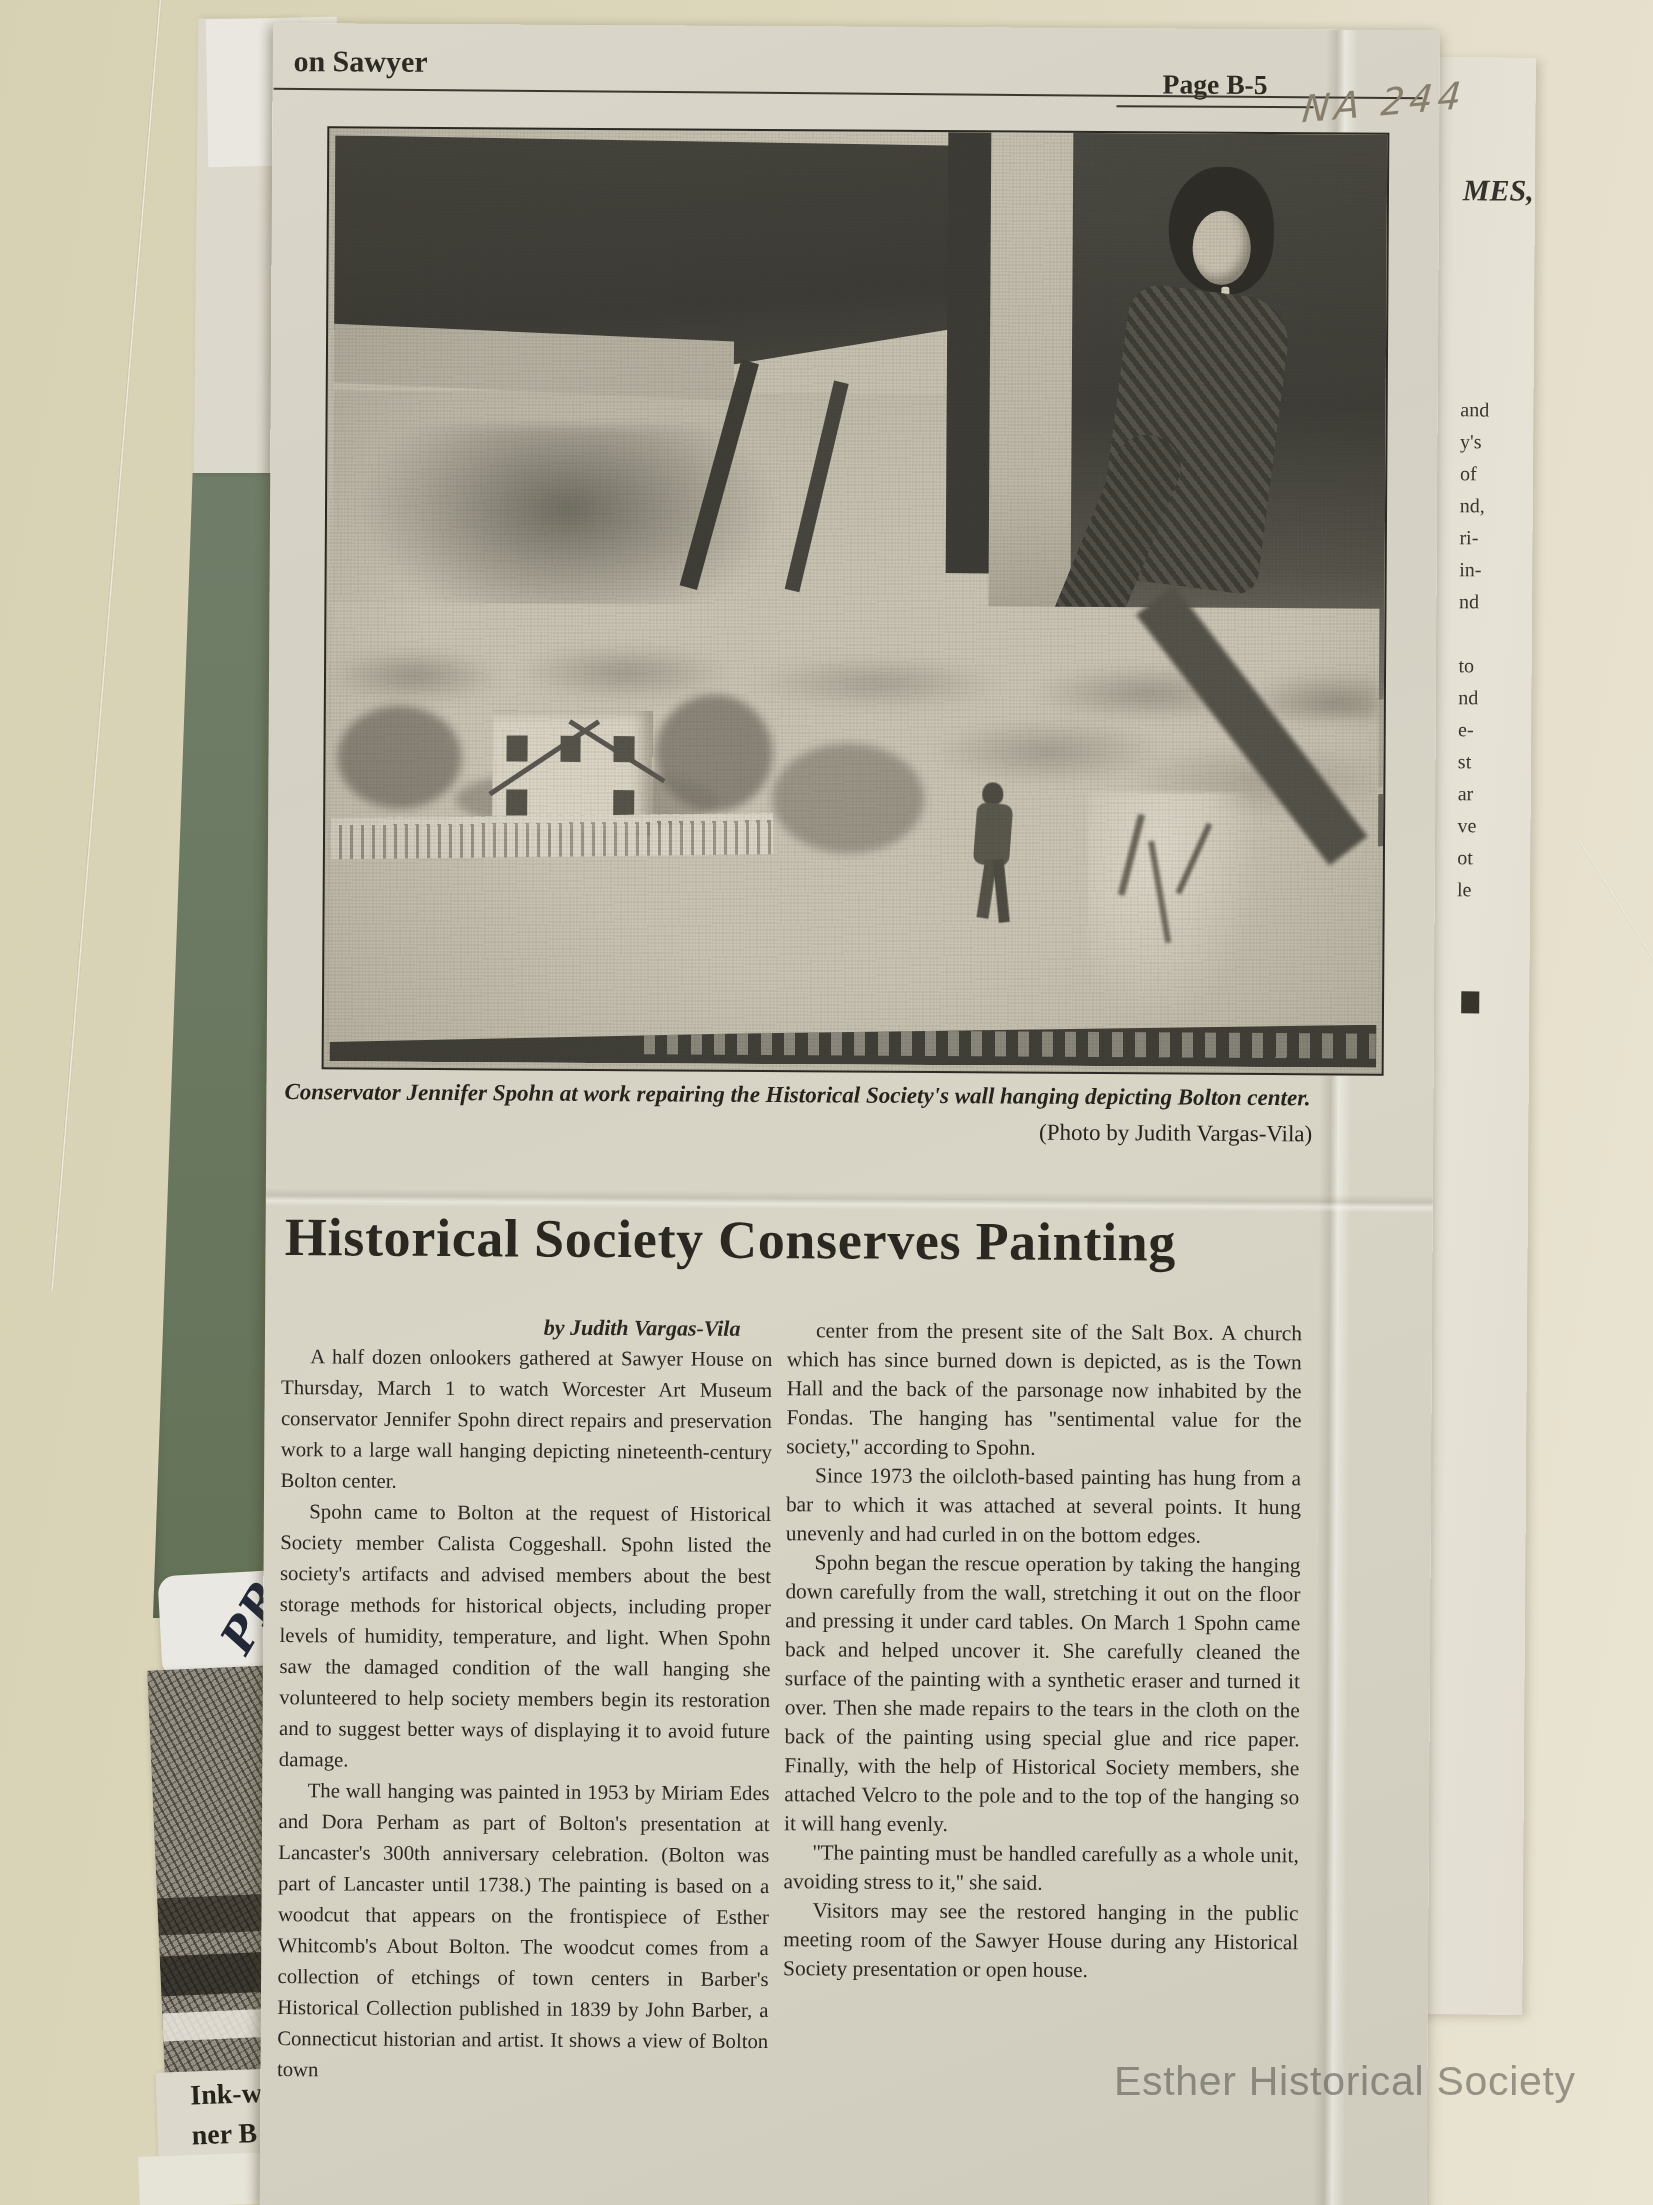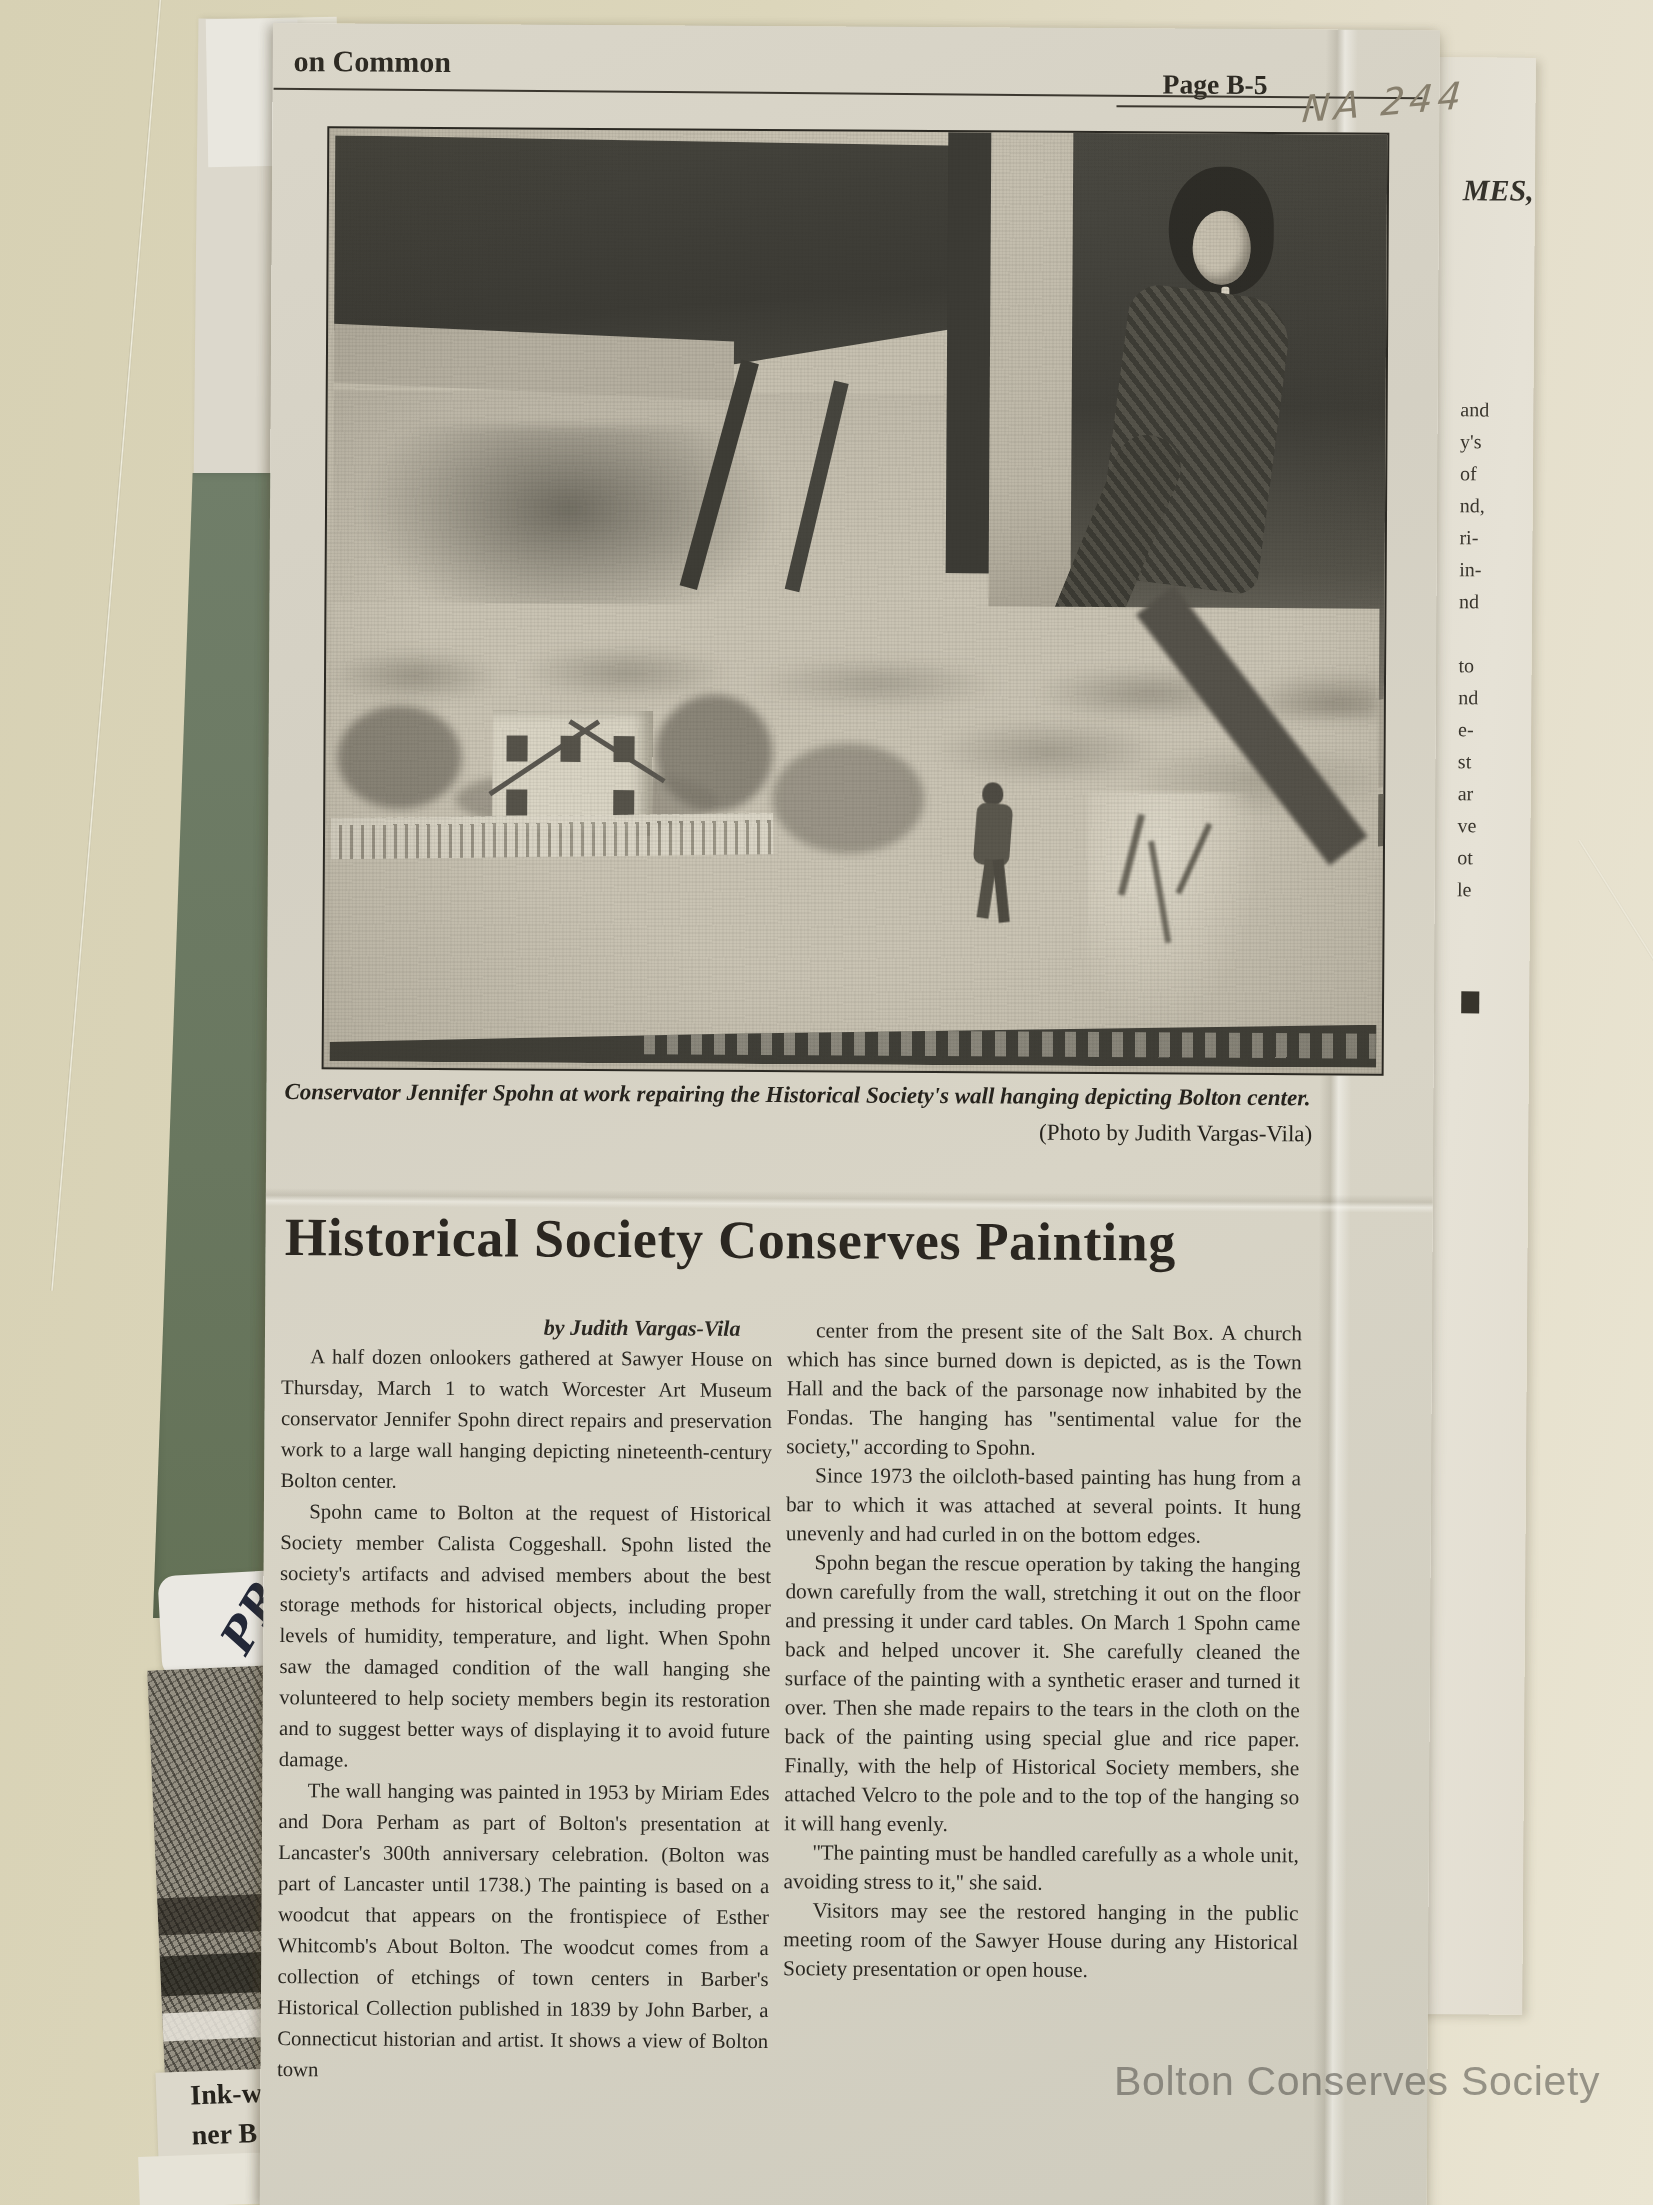--- a/index.html
+++ b/index.html
@@ -197,21 +197,21 @@
   <div class="abs frag-caption">
     <div class="txt">Ink-w
 ner B</div>
   </div>
   <div class="abs scrap-below"></div>
 
   <div class="abs clipping">
     <div class="clip-fold"></div>
     <div class="clip-crease-h"></div>
 
-    <span class="hdr-left">on Common</span>
+    <span class="hdr-left">on Sawyer</span>
     <span class="hdr-right">Page B-5</span>
     <div class="hdr-rule"></div>
     <div class="hdr-rule2"></div>
 
     <div class="photo">
       <div class="p-floor"></div>
       <div class="p-panel1"></div>
       <div class="p-panel-edge"></div>
       <div class="p-shadowmid"></div>
       <div class="p-leg1"></div>
@@ -283,16 +283,16 @@
       <p>center from the present site of the Salt Box. A church which has since burned down is depicted, as is the Town Hall and the back of the parsonage now inhabited by the Fondas. The hanging has ''sentimental value for the society,'' according to Spohn.</p>
       <p>Since 1973 the oilcloth-based painting has hung from a bar to which it was attached at several points. It hung unevenly and had curled in on the bottom edges.</p>
       <p>Spohn began the rescue operation by taking the hanging down carefully from the wall, stretching it out on the floor and pressing it under card tables. On March 1 Spohn came back and helped uncover it. She carefully cleaned the surface of the painting with a synthetic eraser and turned it over. Then she made repairs to the tears in the cloth on the back of the painting using special glue and rice paper. Finally, with the help of Historical Society members, she attached Velcro to the pole and to the top of the hanging so it will hang evenly.</p>
       <p>''The painting must be handled carefully as a whole unit, avoiding stress to it,'' she said.</p>
       <p>Visitors may see the restored hanging in the public meeting room of the Sawyer House during any Historical Society presentation or open house.</p>
     </div>
   </div>
 
   <div class="abs na-mark">NA 244</div>
 
-  <div class="abs watermark">Bolton Conserves Society</div>
+  <div class="abs watermark">Esther Historical Society</div>
 
 </div>
 
 
 </body></html>

